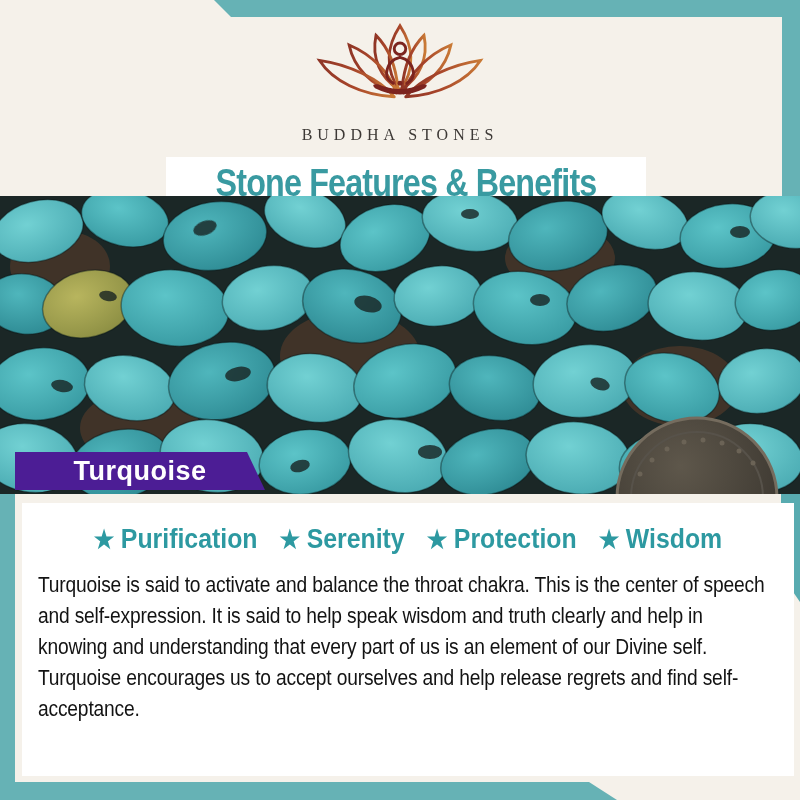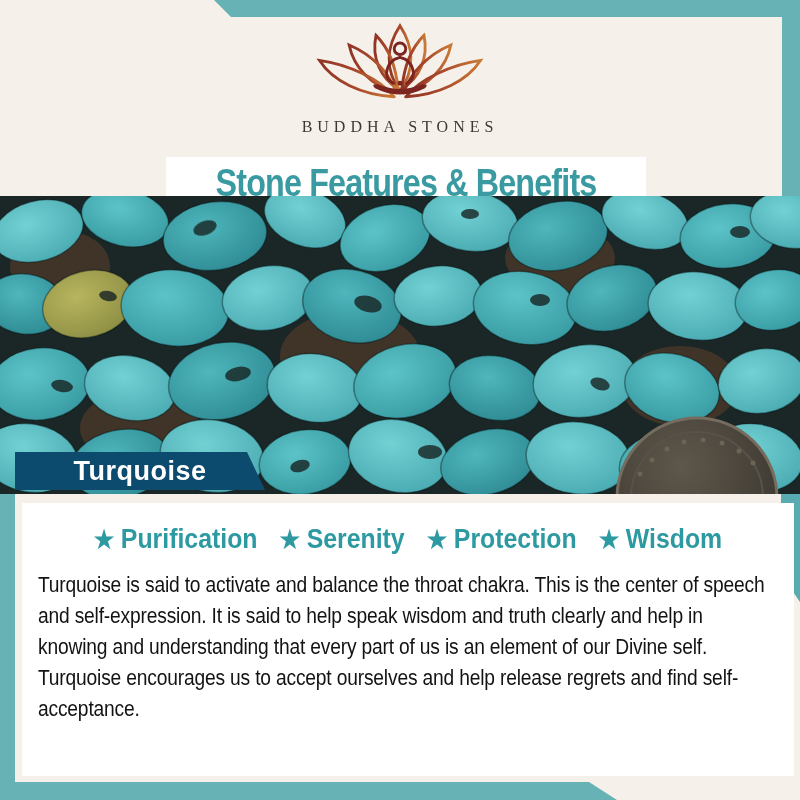--- a/index.html
+++ b/index.html
@@ -16,21 +16,21 @@
   .bar-left-bottom{left:0;top:491px;width:15px;height:309px;}
   .bar-bottom{left:0;top:782px;width:617px;height:18px;
     clip-path:polygon(0 0,calc(100% - 28px) 0,100% 100%,0 100%);}
   .ribbon-right{position:absolute;left:781px;top:390px;width:19px;height:212px;
     background:#58abb0;clip-path:polygon(0 0,100% 0,100% 100%,0 87%);}
 
   
   .logo-wrap{position:absolute;left:0;top:20px;width:800px;text-align:center;}
   .logo-wrap svg{display:block;margin:0 auto;}
   .brand-name{
-    margin-top:2px;font-family:"Liberation Serif", serif;font-size:16px;
+    margin-top:10px;font-family:"Liberation Serif", serif;font-size:16px;
     letter-spacing:5px;color:#3c3835;font-weight:400;
   }
 
   
   .title-band{
     position:absolute;left:166px;top:157px;width:480px;height:53px;
     background:#ffffff;display:flex;align-items:center;justify-content:center;
   }
   .title-band h1{
     margin:0;font-size:38px;font-weight:bold;color:#399aa1;
@@ -38,21 +38,21 @@
     white-space:nowrap;
   }
 
   
   .photo{position:absolute;left:0;top:196px;width:800px;height:298px;overflow:hidden;}
   .photo svg{display:block;}
 
   
   .stone-ribbon{
     position:absolute;left:15px;top:452px;width:250px;height:38px;
-    background:#0c4a6e;clip-path:polygon(0 0,232px 0,250px 100%,0 100%);
+    background:#4c1d95;clip-path:polygon(0 0,232px 0,250px 100%,0 100%);
     display:flex;align-items:center;justify-content:center;
   }
   .stone-ribbon span{
     width:232px;text-align:center;color:#ffffff;font-weight:bold;font-size:27px;
     letter-spacing:0.5px;
   }
 
   
   .panel{
     position:absolute;left:22px;top:503px;width:772px;height:273px;background:#ffffff;

